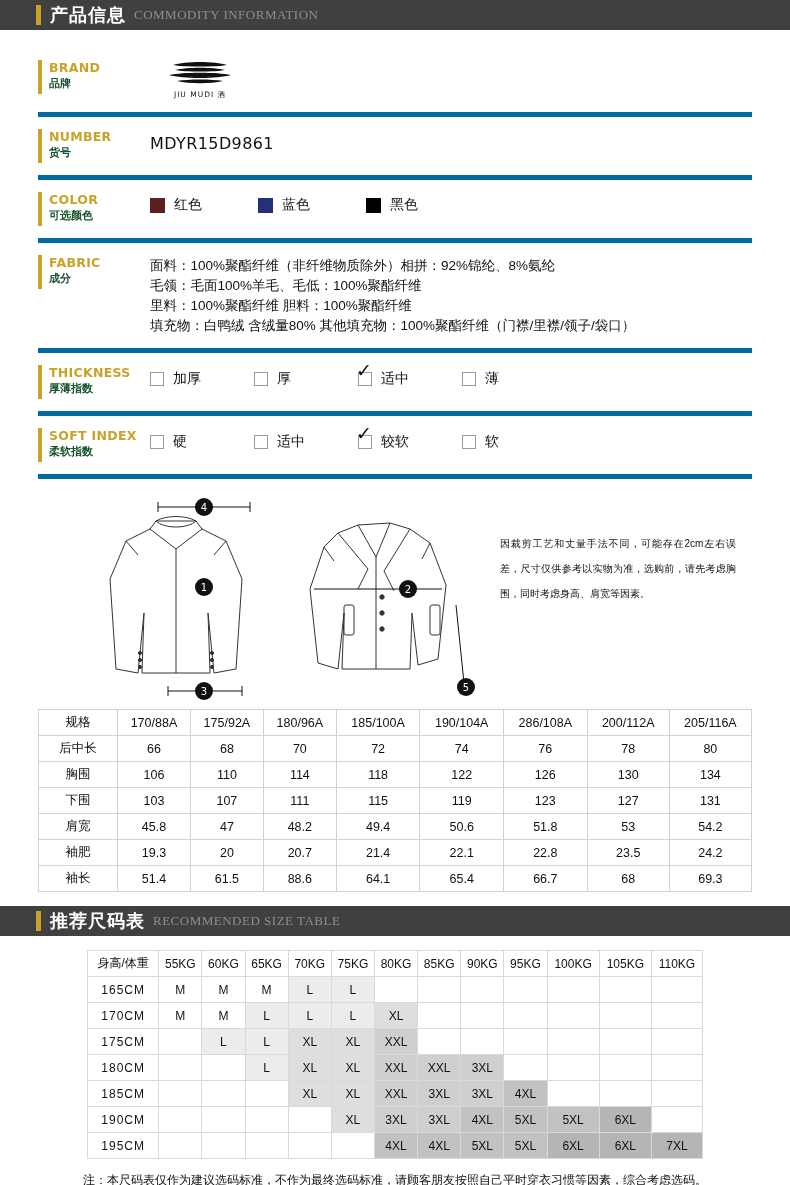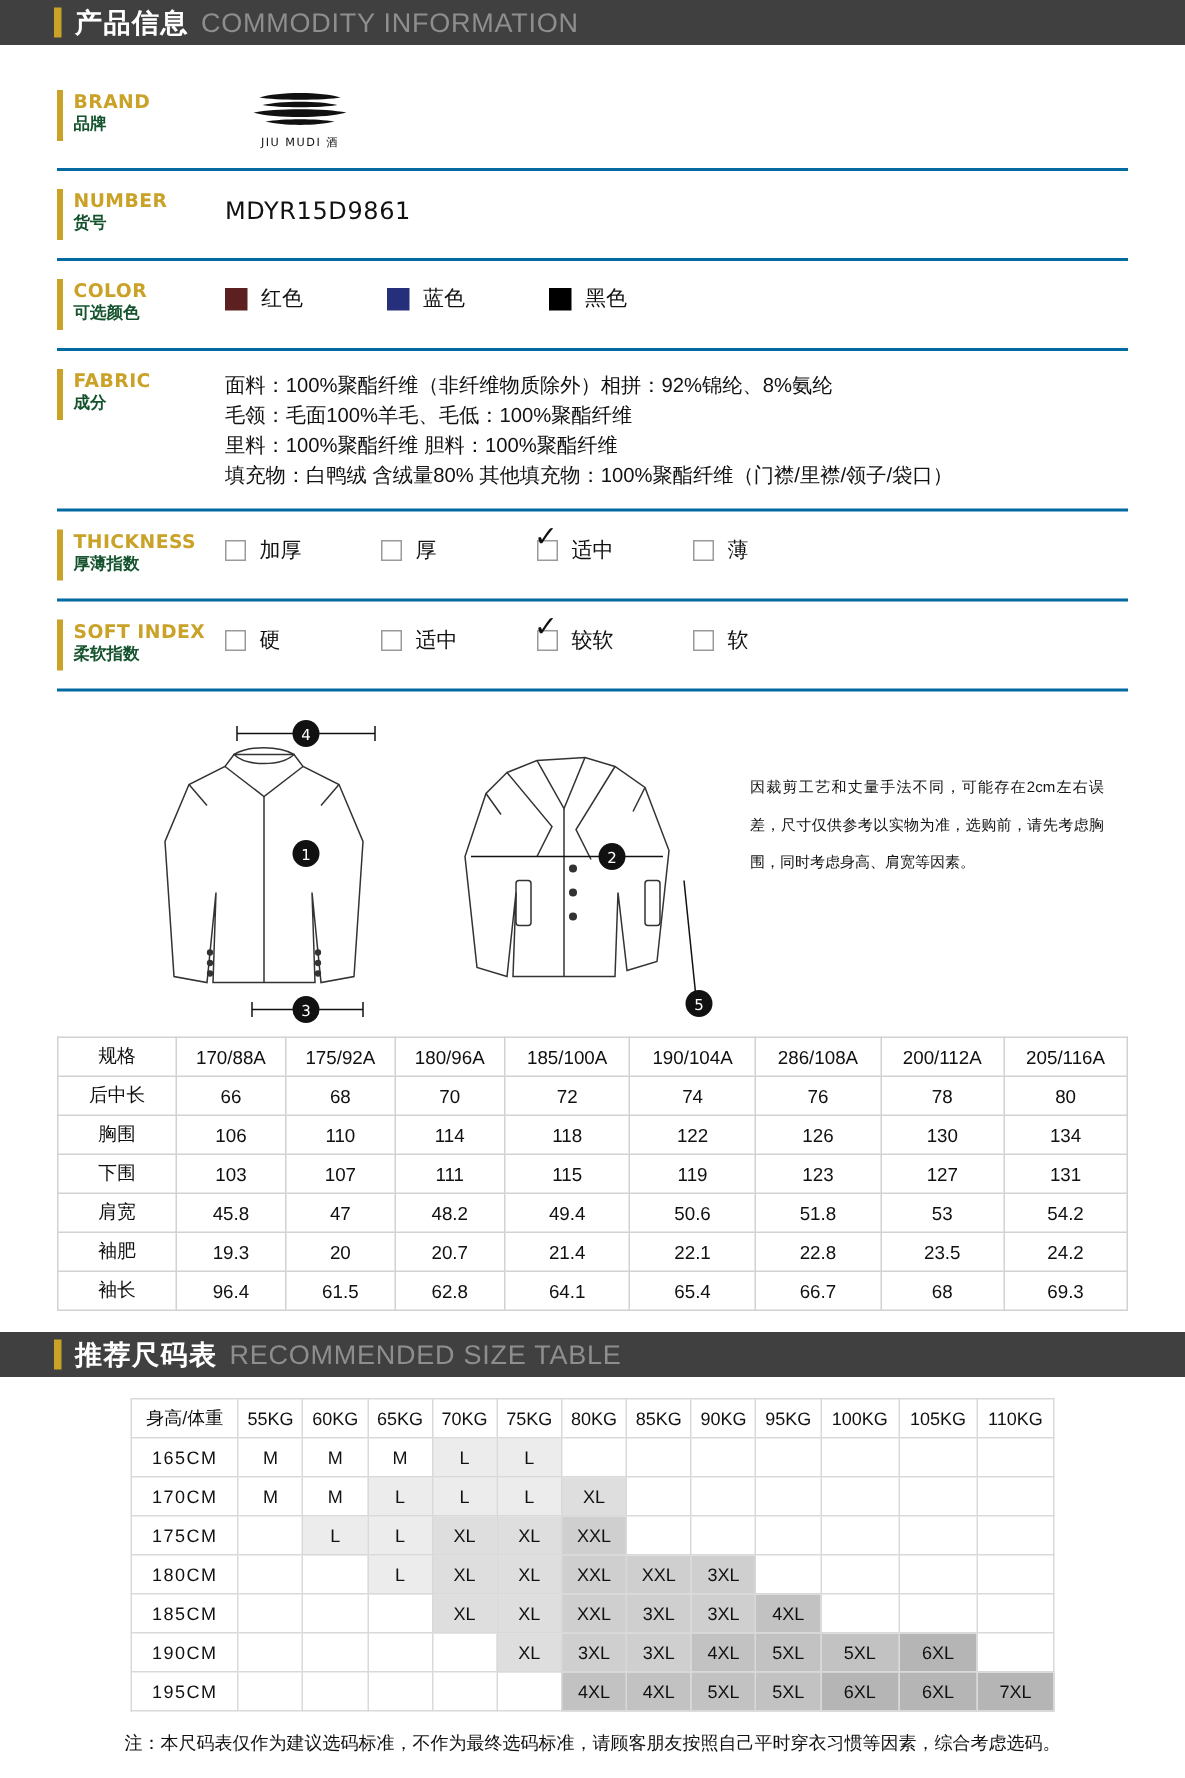--- a/index.html
+++ b/index.html
@@ -3,27 +3,27 @@
 <meta charset="utf-8">
 <style>
   html,body{margin:0;padding:0;background:#000;}
   body{width:790px;font-family:"Liberation Sans","DejaVu Sans",sans-serif;color:#222;}
   .page{width:790px;background:#000;position:relative;}
 
   
   .sec-head{height:30px;display:flex;align-items:center;background:#404040;padding-left:36px;}
   .sec-head .bar{width:5px;height:20px;background:#c9a227;margin-right:9px;}
   .sec-head .cn{color:#fff;font-size:18px;font-weight:bold;letter-spacing:1px;}
-  .sec-head .en{color:#8e8e8e;font-size:18px;margin-left:8px;letter-spacing:.5px;font-family:Liberation Sans, sans-serif;}
+  .sec-head .en{color:#8e8e8e;font-size:13px;margin-left:8px;letter-spacing:.5px;font-family:Liberation Serif, serif;}
 
   .white{background:#fff;}
   .block1{padding:18px 38px 14px 38px;}
 
   
-  .srow{display:flex;border-bottom:2px solid #0369a1;padding:12px 0 12px 0;align-items:flex-start;}
+  .srow{display:flex;border-bottom:5px solid #0369a1;padding:12px 0 12px 0;align-items:flex-start;}
   .srow:last-child{border-bottom:1px solid #e3e3e3;}
   .slabel{width:112px;flex:none;display:flex;align-items:flex-start;}
   .slabel .yb{width:4px;background:#c9a227;align-self:stretch;min-height:34px;margin-right:7px;}
   .slabel .txt .en{color:#c9a227;font-size:12.5px;font-weight:bold;letter-spacing:.3px;line-height:15px;font-family:"DejaVu Sans",sans-serif;}
   .slabel .txt .cn{color:#14532d;font-size:11px;font-weight:bold;line-height:16px;}
   .sbody{flex:1;padding-top:1px;}
 
   
   .logo-wrap{display:flex;flex-direction:column;align-items:center;width:92px;margin-left:4px;}
   .logo-mark{width:70px;height:26px;}
@@ -342,23 +342,23 @@
               <td>20</td>
               <td>20.7</td>
               <td>21.4</td>
               <td>22.1</td>
               <td>22.8</td>
               <td>23.5</td>
               <td>24.2</td>
             </tr>
             <tr>
               <td>袖长</td>
-              <td>96.4</td>
+              <td>51.4</td>
               <td>61.5</td>
-              <td>62.8</td>
+              <td>88.6</td>
               <td>64.1</td>
               <td>65.4</td>
               <td>66.7</td>
               <td>68</td>
               <td>69.3</td>
             </tr>
           </tbody>
       </table>
 
     </div>

